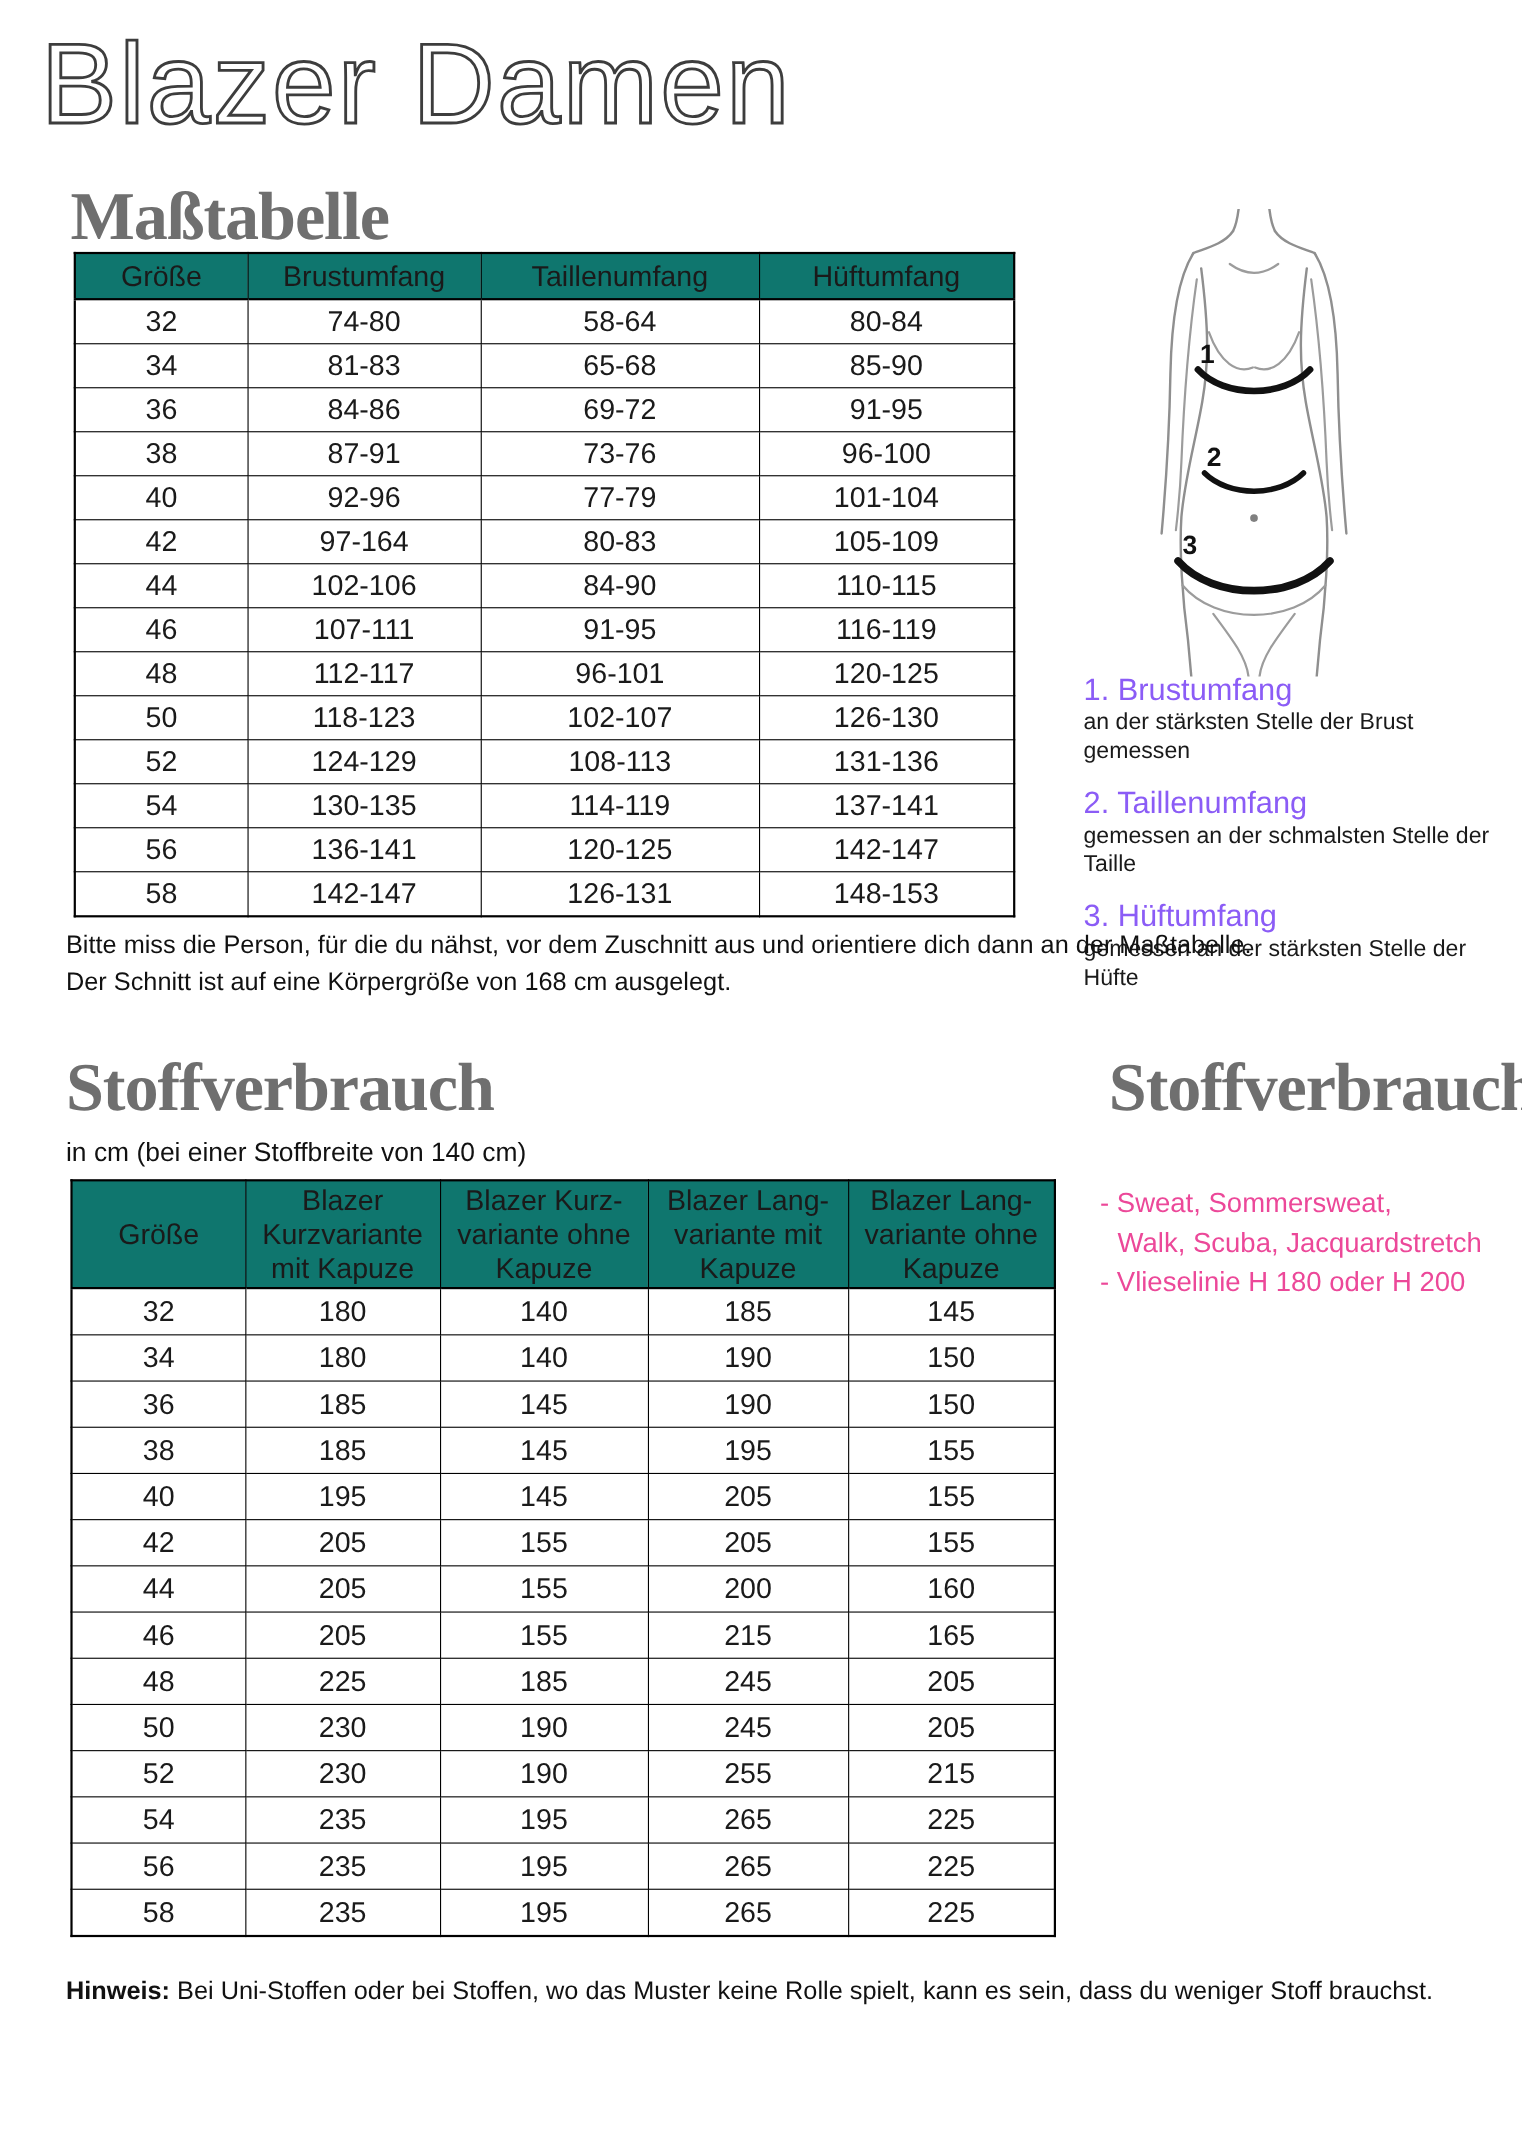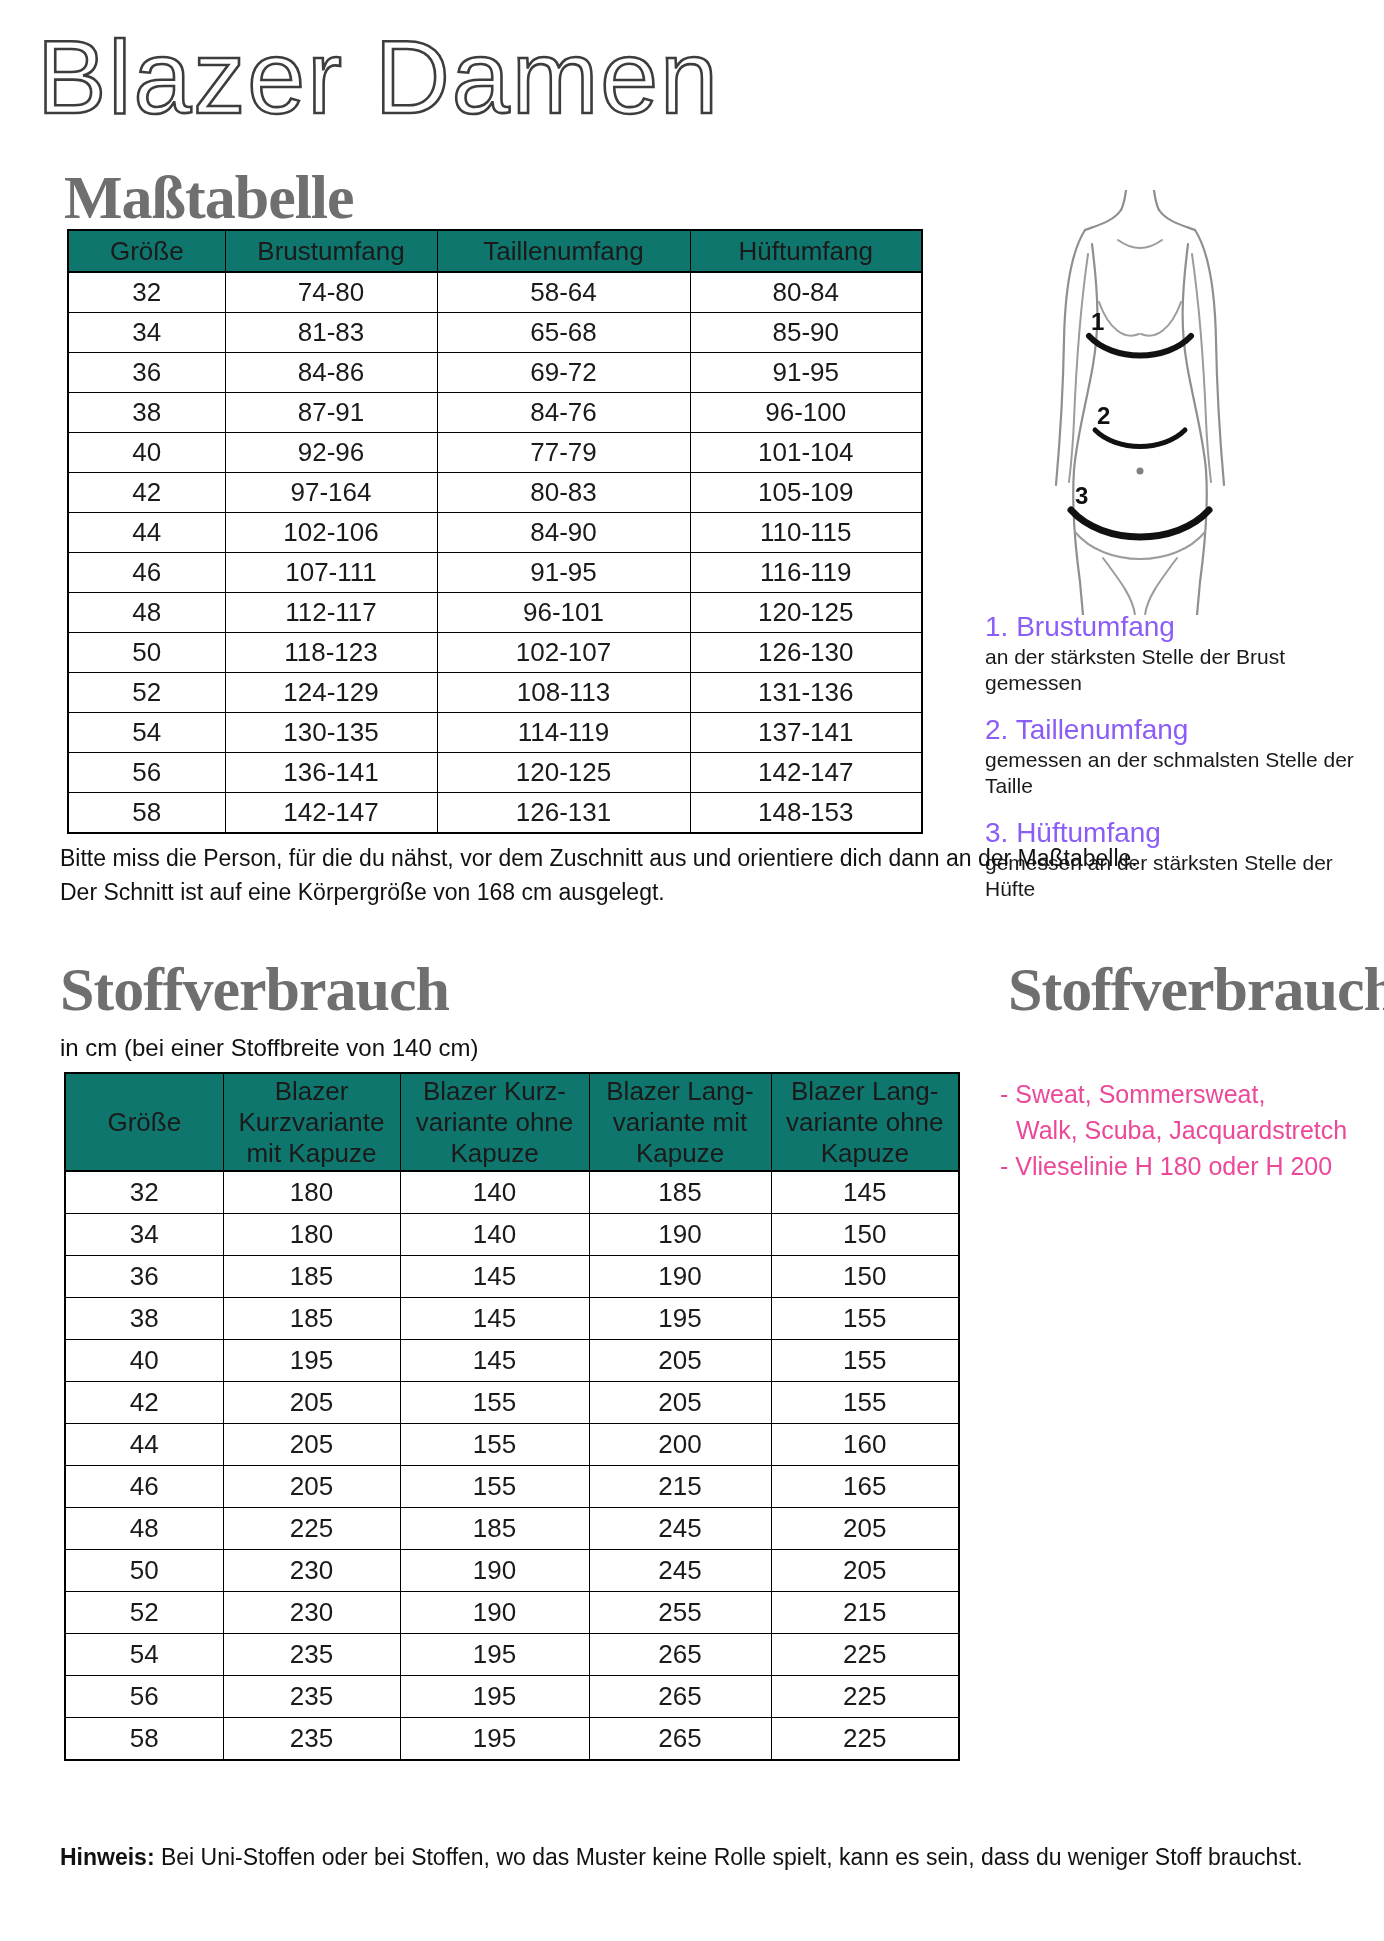--- a/index.html
+++ b/index.html
@@ -53,21 +53,21 @@
   .marker{font-family:"Liberation Sans",sans-serif;font-weight:bold;font-size:24px;fill:#111;}
   
   .legend{position:absolute;left:985px;top:610px;width:400px;}
   .legend-item{margin-bottom:17px;}
   .legend-title{font-size:28px;color:#8b5cf6;line-height:34px;}
   .legend-desc{font-size:21px;color:#1a1a1a;line-height:26px;}
   
   .mass-note{position:absolute;left:60px;top:841px;font-size:23px;line-height:34px;color:#111;}
   .material-items{position:absolute;left:1000px;top:1076px;font-size:25px;line-height:36px;color:#ec4899;}
   .material-items .indent{padding-left:16px;}
-  .hinweis{position:absolute;left:60px;top:1844px;font-size:23px;color:#111;}
+  .hinweis{position:absolute;left:60px;top:1796px;font-size:23px;color:#111;}
   .hinweis b{font-weight:bold;}
 </style>
 </head>
 <body>
 
 <div class="page-title">Blazer Damen</div>
 
 <div class="section-heading" id="h-mass">Maßtabelle</div>
 
 <table id="table-mass">
@@ -100,21 +100,21 @@
       </tr>
       <tr>
         <td>36</td>
         <td>84-86</td>
         <td>69-72</td>
         <td>91-95</td>
       </tr>
       <tr>
         <td>38</td>
         <td>87-91</td>
-        <td>84-76</td>
+        <td>73-76</td>
         <td>96-100</td>
       </tr>
       <tr>
         <td>40</td>
         <td>92-96</td>
         <td>77-79</td>
         <td>101-104</td>
       </tr>
       <tr>
         <td>42</td>

